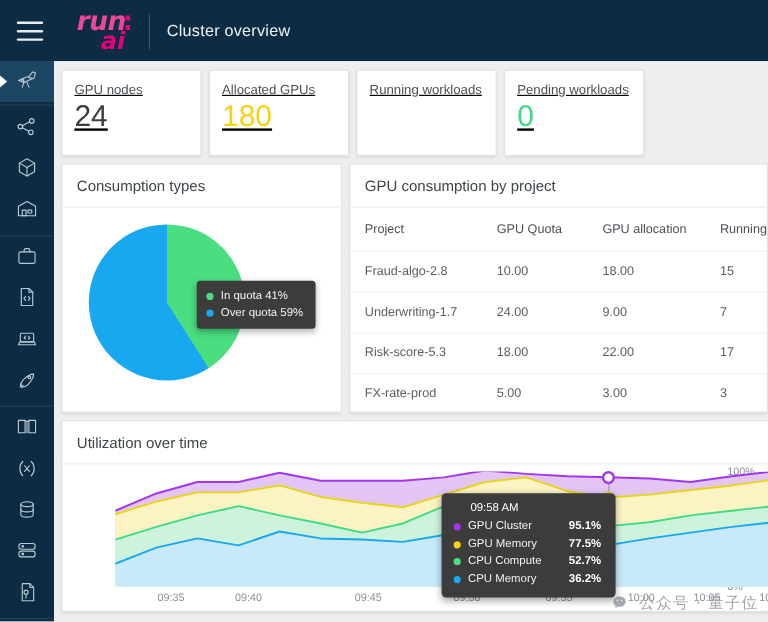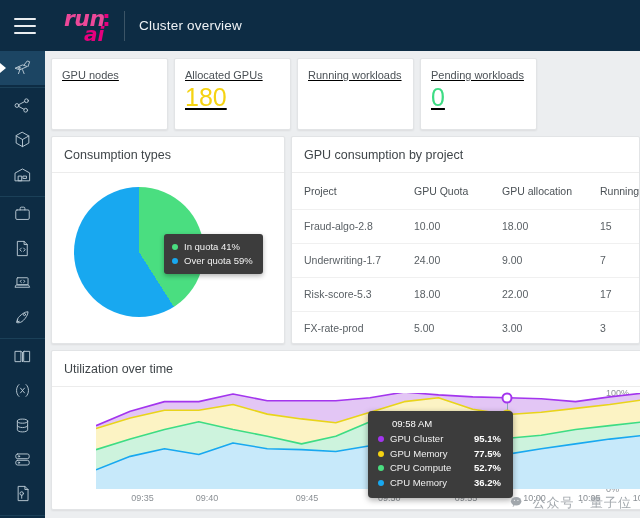--- a/index.html
+++ b/index.html
@@ -267,20 +267,21 @@
         </span>
       </div>
       <div class="nav-sep"></div>
     </div>
 
     <div class="main">
 
       <div class="kpi-row">
         <div class="card kpi">
           <div class="label">GPU nodes</div>
+          <div class="value">24</div>
         </div>
         <div class="card kpi">
           <div class="label">Allocated GPUs</div>
           <div class="value yellow">180</div>
         </div>
         <div class="card kpi">
           <div class="label">Running workloads</div>
         </div>
         <div class="card kpi">
           <div class="label">Pending workloads</div>

